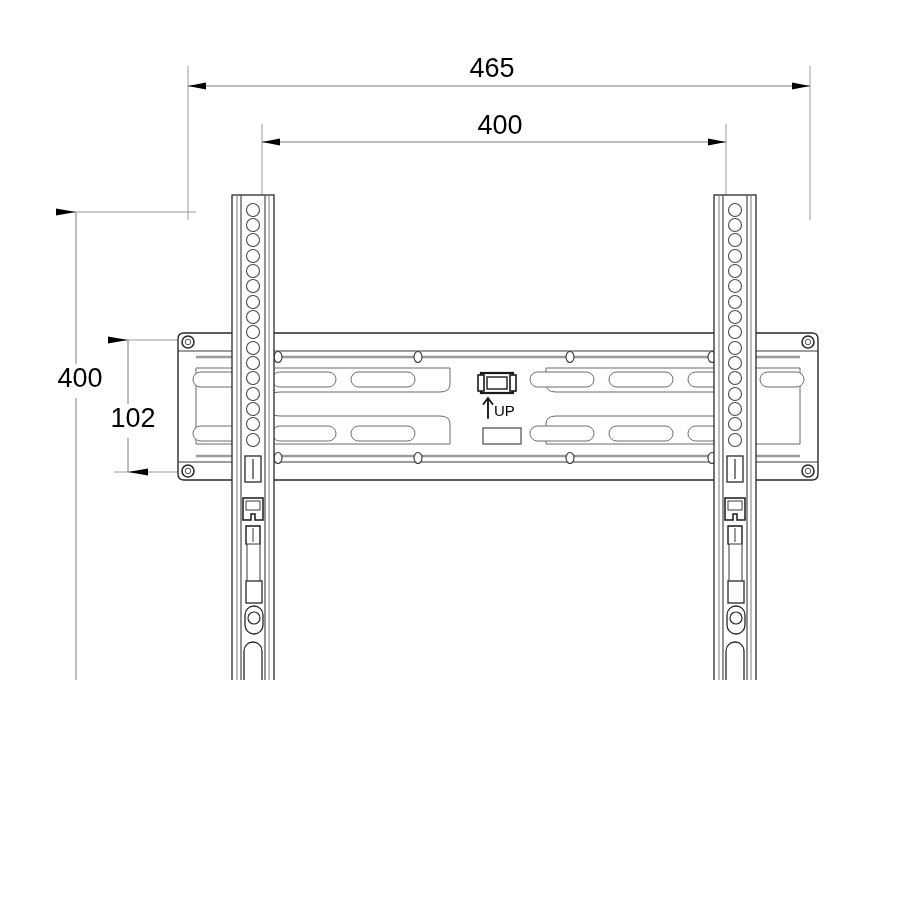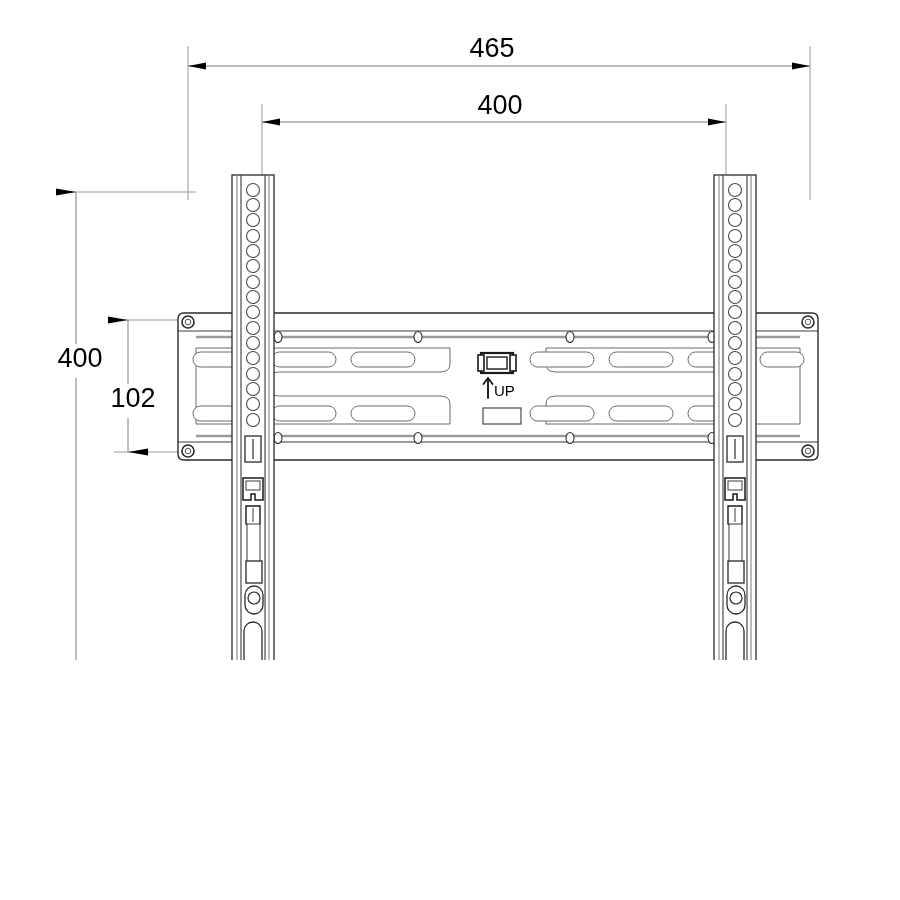--- a/index.html
+++ b/index.html
@@ -9,20 +9,21 @@
   }
   body {
     font-family: "Liberation Sans", sans-serif;
   }
   #canvas-wrap {
     position: relative;
     width: 900px;
     height: 660px;
     background: #ffffff;
     overflow: hidden;
+    margin-top: 20px;
   }
   svg#drawing {
     display: block;
     width: 900px;
     height: 900px;
   }
   .dim-text {
     font-family: "Liberation Sans", sans-serif;
     fill: #000000;
   }

